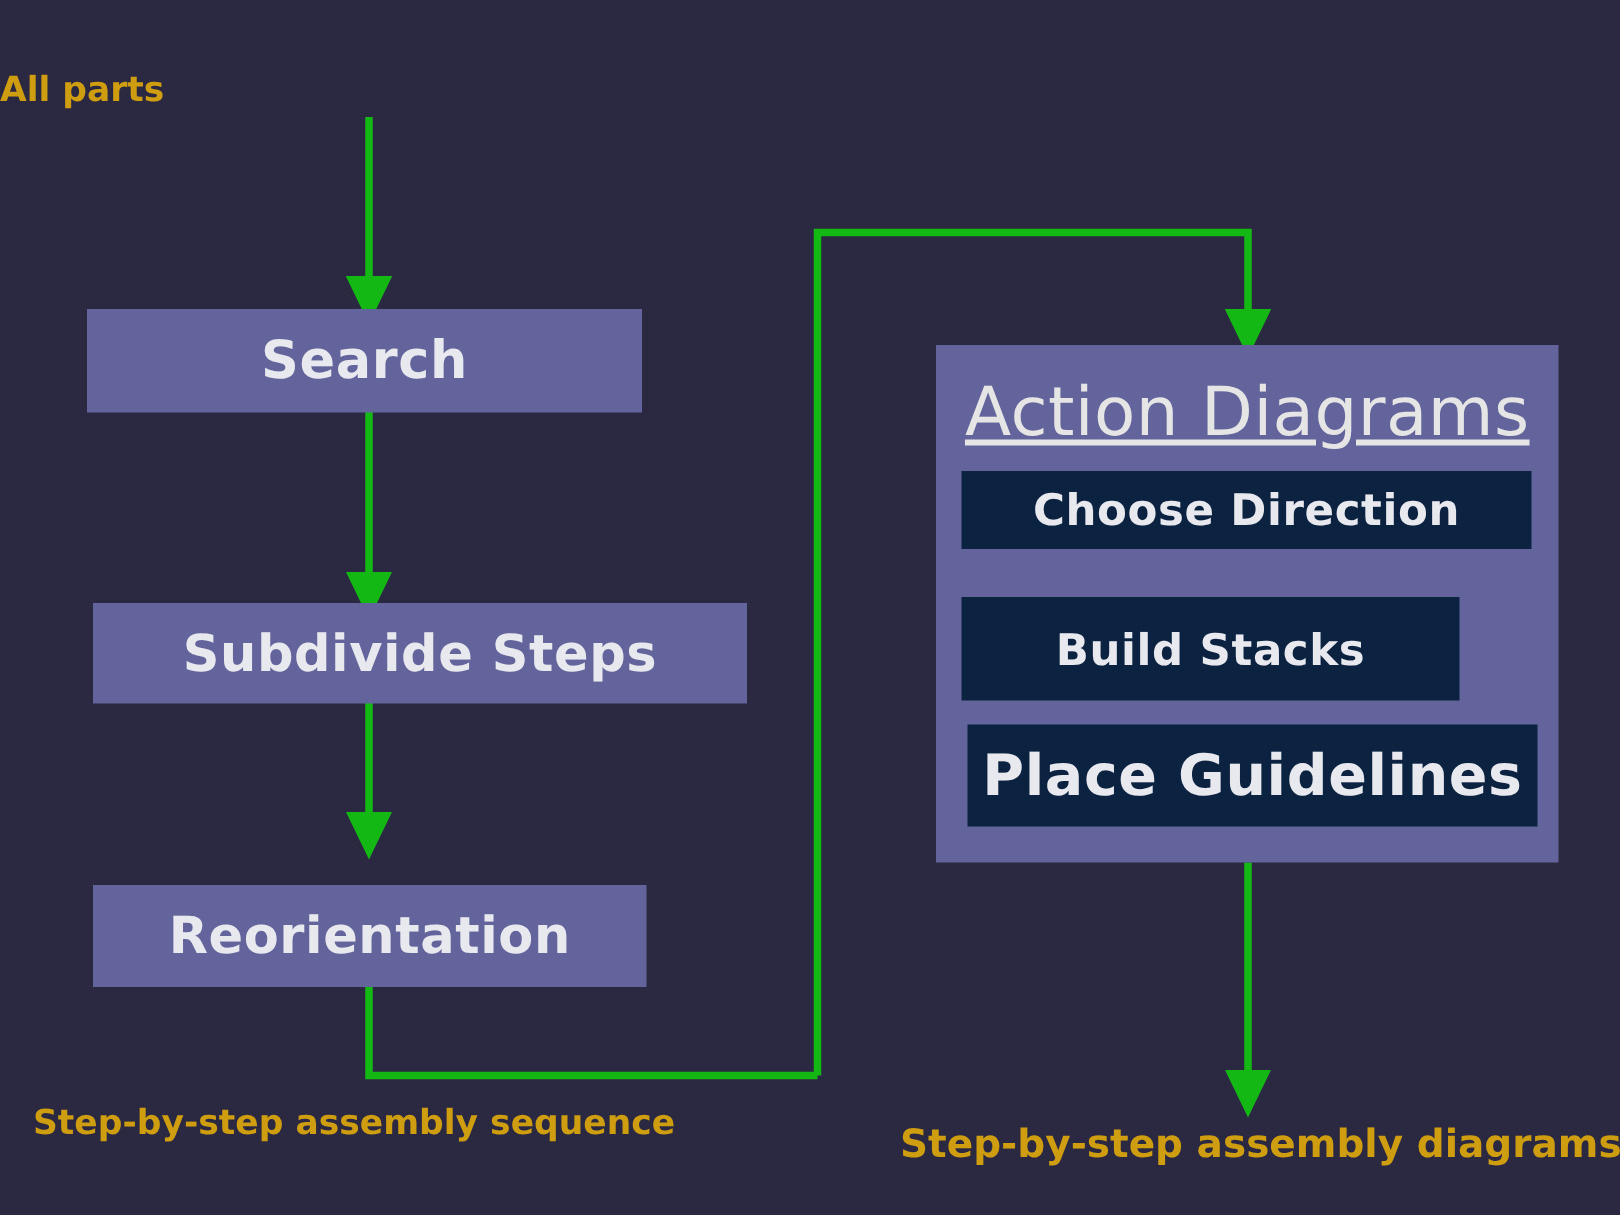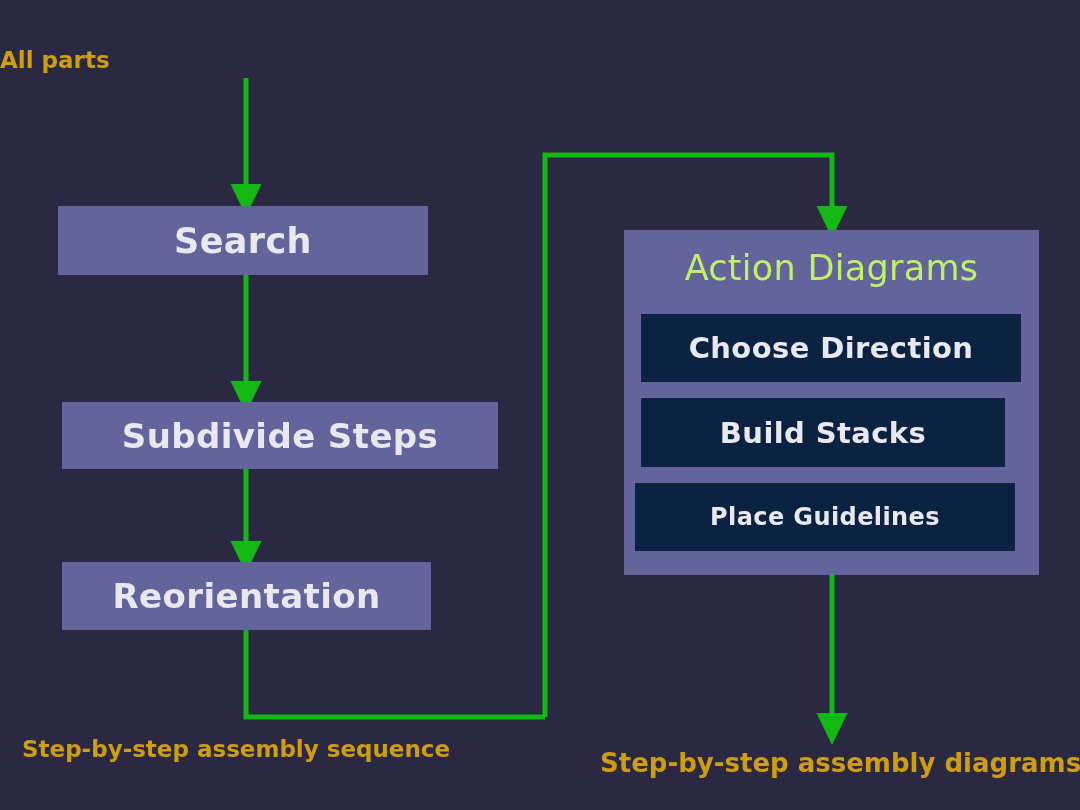--- a/index.html
+++ b/index.html
@@ -42,24 +42,25 @@
   .group-box {
     position: absolute;
     background: #63649b;
     box-sizing: border-box;
   }
   .group-title {
     position: absolute;
     left: 0;
     right: 0;
     text-align: center;
-    color: #bef264;
-    font-size: 35px;
+    color: #e5e5e5;
+    font-size: 45px;
     font-weight: 400;
     letter-spacing: 0.3px;
+    text-decoration: underline;
   }
   .edge-label {
     position: absolute;
     color: #cf9d10;
     font-weight: bold;
     white-space: nowrap;
     text-align: center;
   }
 </style>
 </head>
@@ -90,36 +91,36 @@
   <div class="edge-label" style="left:0; width:492px; text-align:left; top:47px; font-size:23px;">All parts</div>
 
   <div class="node-box" style="left:58px; top:206px; width:370px; height:69px; font-size:35px;">
     <span>Search</span>
   </div>
 
   <div class="node-box" style="left:62px; top:402px; width:436px; height:67px; font-size:34px;">
     <span>Subdivide Steps</span>
   </div>
 
-  <div class="node-box" style="left:62px; top:562px; width:369px; height:68px; font-size:34px;">
+  <div class="node-box" style="left:62px; top:590px; width:369px; height:68px; font-size:34px;">
     <span>Reorientation</span>
   </div>
 
   <div class="group-box" style="left:624px; top:230px; width:415px; height:345px;">
     <div class="group-title" style="top:18px;">Action Diagrams</div>
 
-    <div class="node-box sub" style="left:17px; top:84px; width:380px; height:68px; font-size:29px;">
+    <div class="node-box sub" style="left:17px; top:84px; width:380px; height:52px; font-size:29px;">
       <span>Choose Direction</span>
     </div>
 
-    <div class="node-box sub" style="left:17px; top:168px; width:364px; height:69px; font-size:29px;">
+    <div class="node-box sub" style="left:17px; top:168px; width:332px; height:69px; font-size:29px;">
       <span>Build Stacks</span>
     </div>
 
-    <div class="node-box sub" style="left:11px; top:253px; width:380px; height:68px; font-size:24px;">
+    <div class="node-box sub" style="left:21px; top:253px; width:380px; height:68px; font-size:38px;">
       <span>Place Guidelines</span>
     </div>
   </div>
 
   <div class="edge-label" style="left:22px; top:736px; font-size:23px;">Step-by-step assembly sequence</div>
 
   <div class="edge-label" style="left:600px; top:748px; font-size:26px;">Step-by-step assembly diagrams</div>
 
 </div>
 

